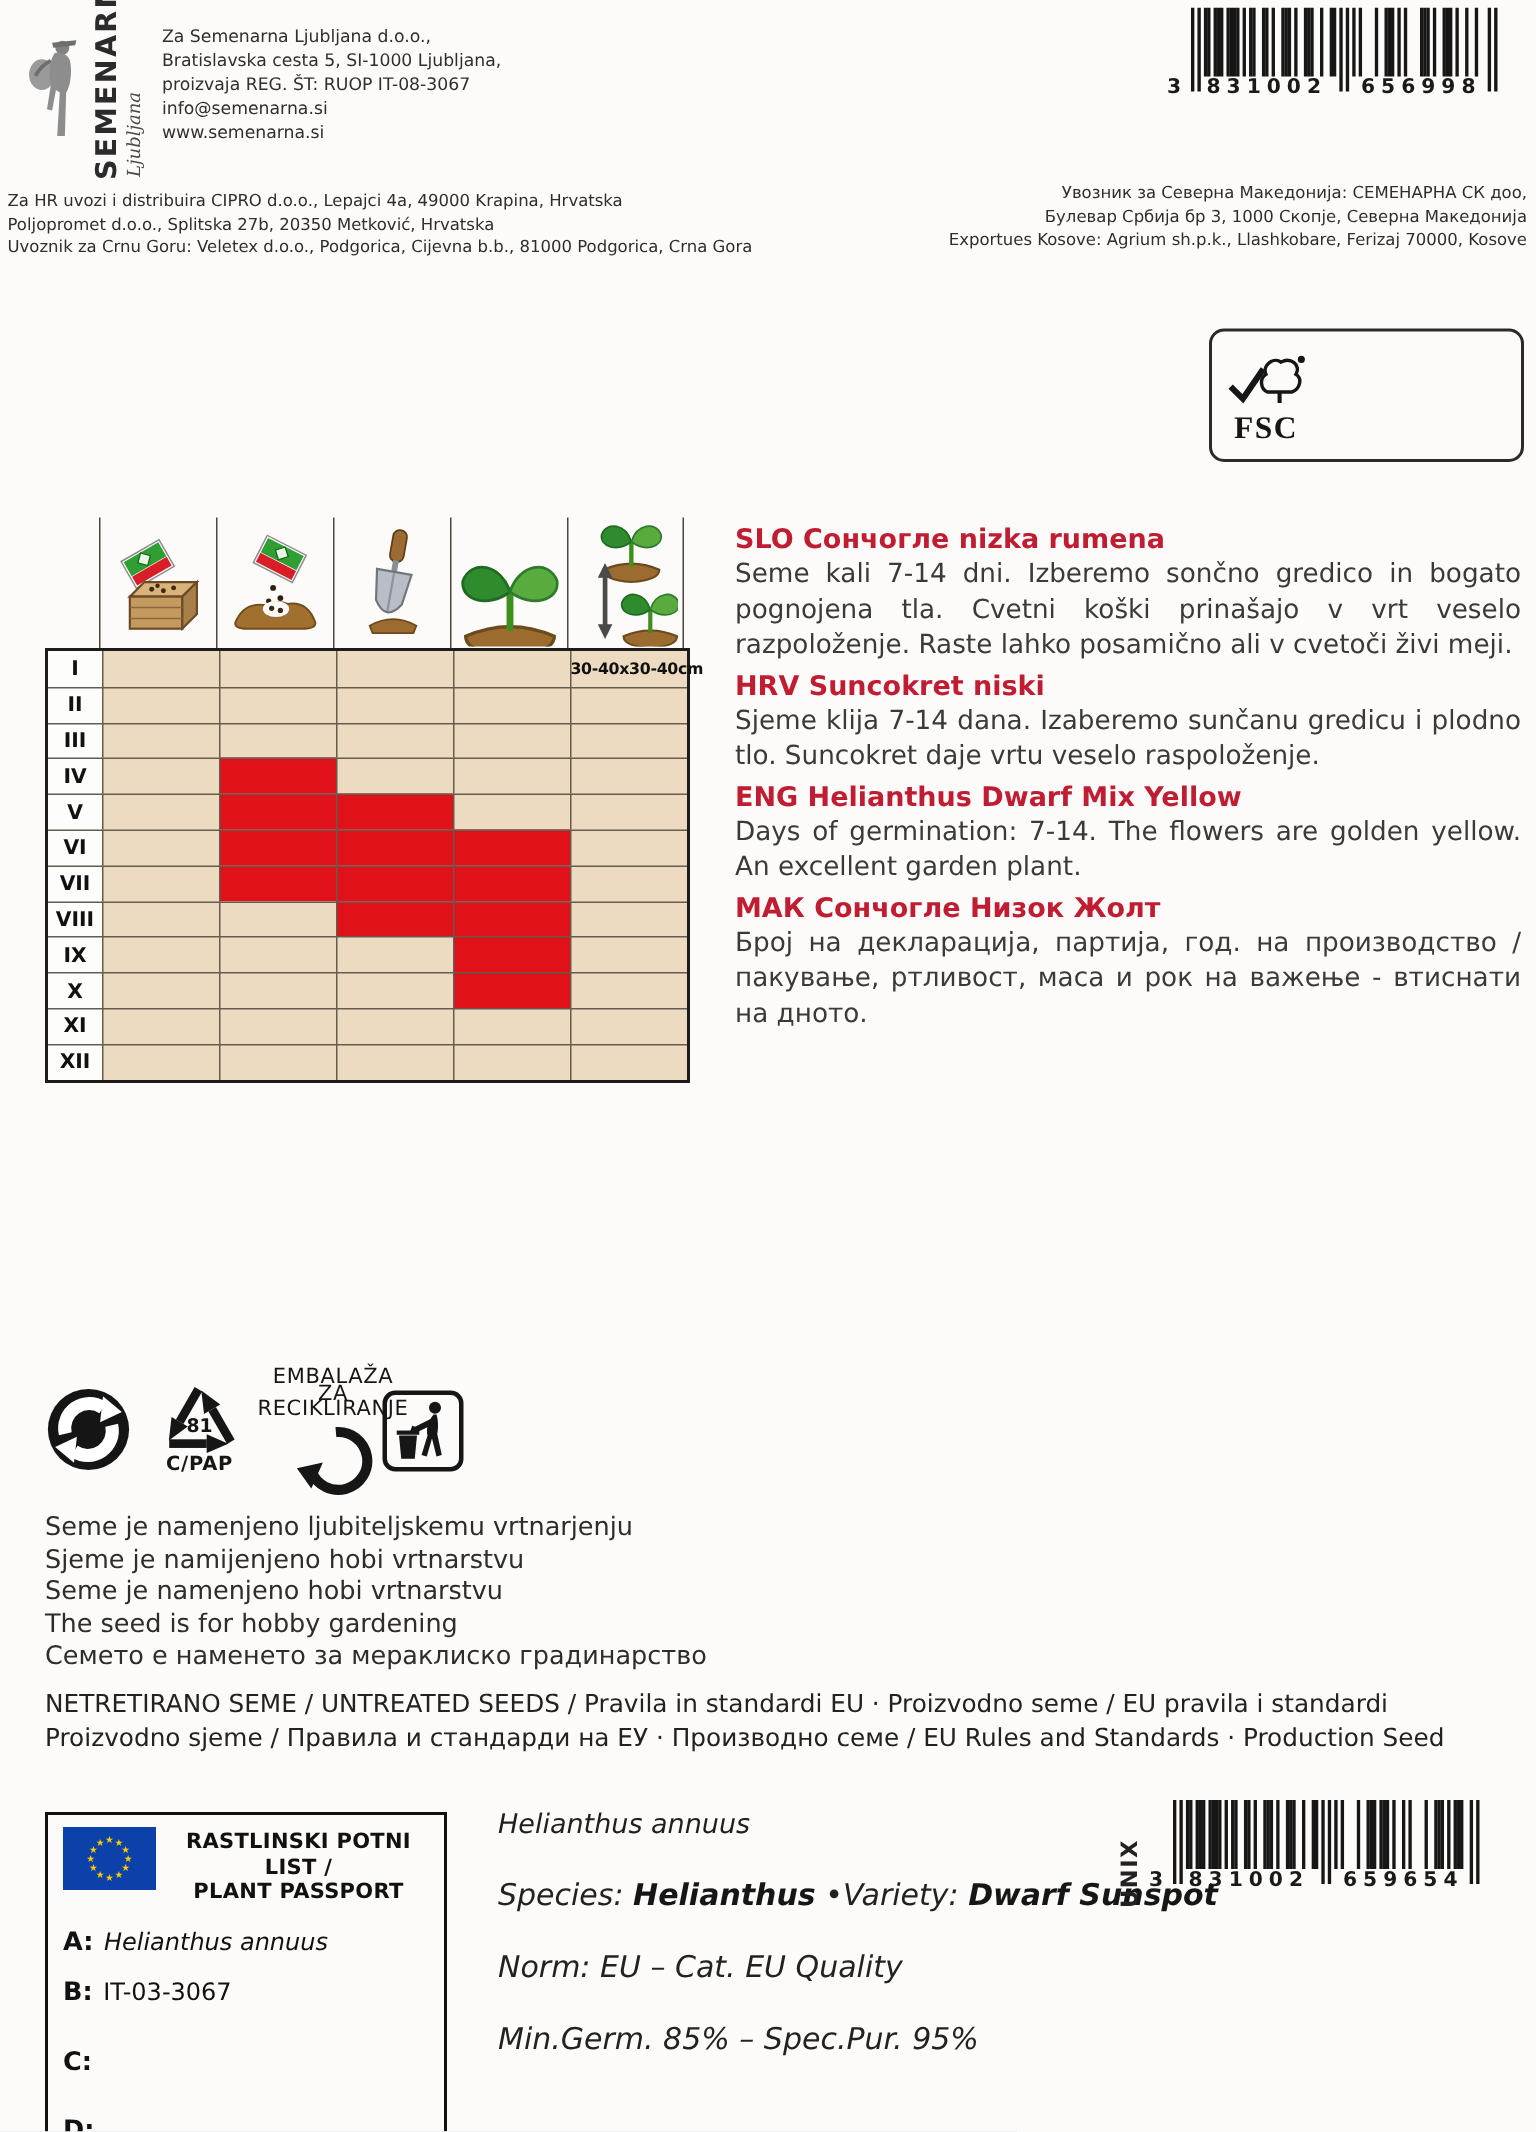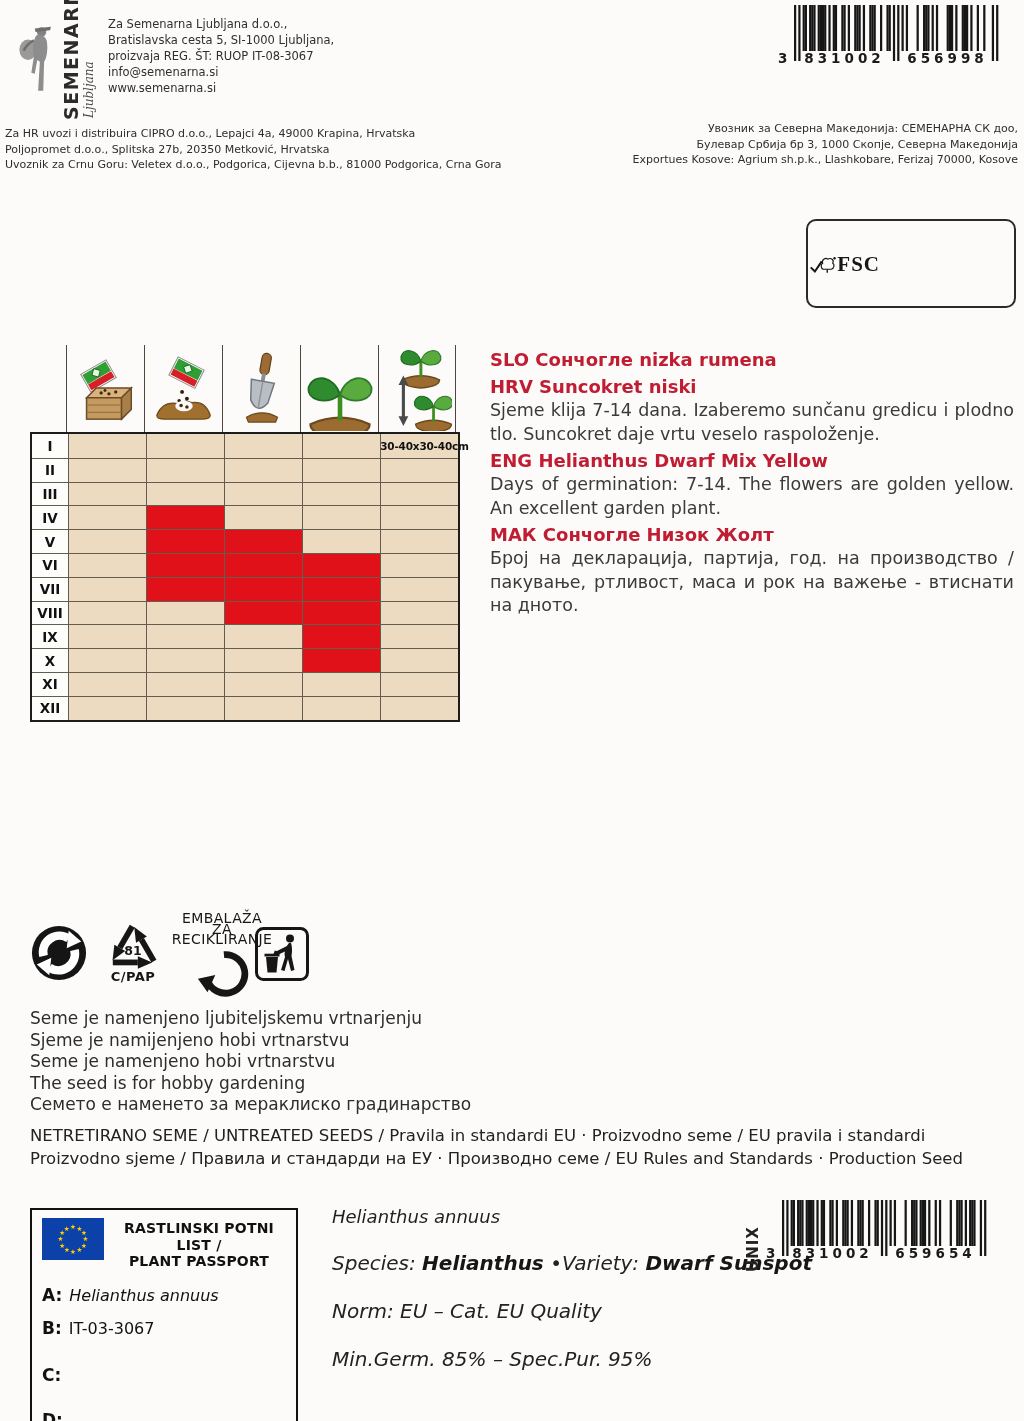--- a/index.html
+++ b/index.html
@@ -36,21 +36,21 @@
   .unix{left:730px; top:1240px; transform:rotate(-90deg); transform-origin:center;
     font-size:15px; font-weight:bold; letter-spacing:1px; color:#222;}
 
   
   #dist-left{left:5px; top:126px; font-size:11px; line-height:15.5px; color:#2e2e2e;}
   #dist-right{right:6px; top:121px; font-size:11px; line-height:15.5px; color:#2e2e2e; text-align:right;}
 
   
   #fsc-box{left:806px; top:219px; width:206px; height:85px; border:2px solid #2a2a2a;
     border-radius:10px; display:flex; align-items:center; background:#fcfbf9;}
-  .fsc-left{width:72px; display:flex; flex-direction:row; align-items:center; padding-top:4px;}
+  .fsc-left{width:72px; display:flex; flex-direction:column; align-items:center; padding-top:4px;}
   .fsc-word{font-family:"Liberation Serif", serif; font-weight:bold; font-size:21px;
     letter-spacing:1px; color:#161616; margin-top:-3px;}
   .fsc-right{flex:1; text-align:center; color:#161616; padding-right:6px;}
   .fsc-mix{font-size:15px; font-weight:bold;}
   .fsc-pak{font-size:13.5px; margin-top:2px;}
   .fsc-cert{font-size:13.5px; font-weight:bold; margin-top:9px;}
 
   
   #calendar{left:30px; top:345px;}
   .cal-header{display:grid; grid-template-columns:36px repeat(5,78px); height:87px;}
@@ -355,20 +355,21 @@
         <div class="cal-cell"></div>
         <div class="cal-cell"></div>
         <div class="cal-cell"></div>
         <div class="cal-cell"></div>
       </div>
   </div>
 
   <div id="descriptions" class="abs">
       <div class="desc-block">
         <div class="desc-head">SLO Сончогле nizka rumena</div>
+        <div class="desc-body">Seme kali 7-14 dni. Izberemo sončno gredico in bogato pognojena tla. Cvetni koški prinašajo v vrt veselo razpoloženje. Raste lahko posamično ali v cvetoči živi meji.</div>
       </div>
       <div class="desc-block">
         <div class="desc-head">HRV Suncokret niski</div>
         <div class="desc-body">Sjeme klija 7-14 dana. Izaberemo sunčanu gredicu i plodno tlo. Suncokret daje vrtu veselo raspoloženje.</div>
       </div>
       <div class="desc-block">
         <div class="desc-head">ENG Helianthus Dwarf Mix Yellow</div>
         <div class="desc-body">Days of germination: 7-14. The flowers are golden yellow. An excellent garden plant.</div>
       </div>
       <div class="desc-block">

